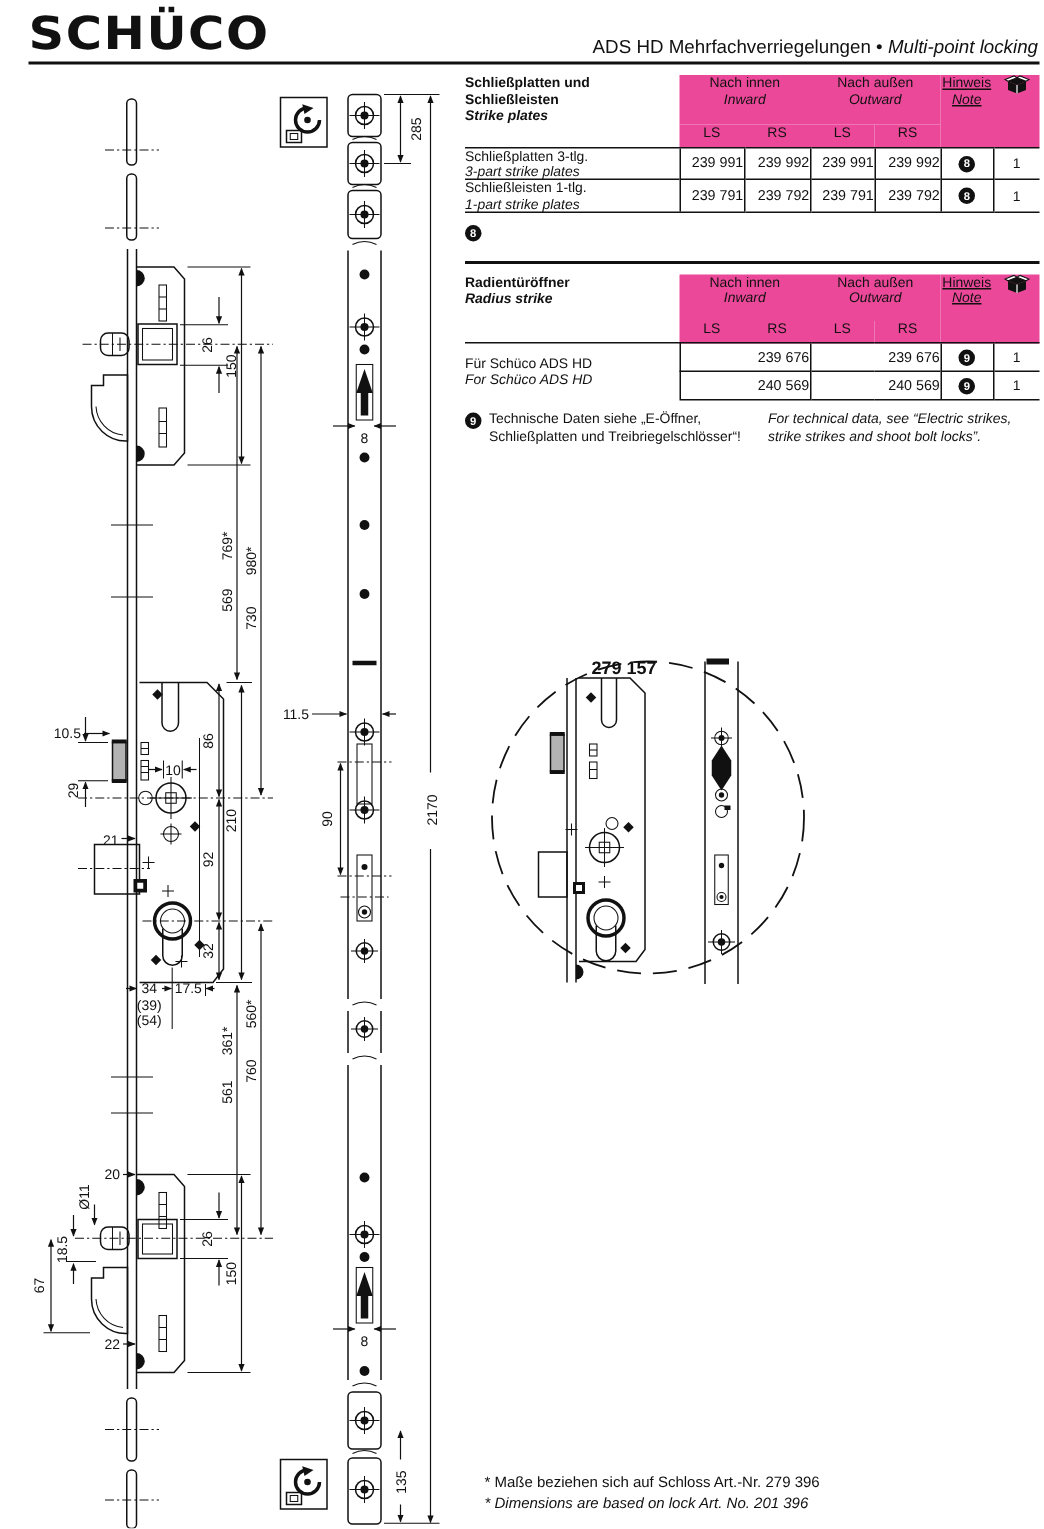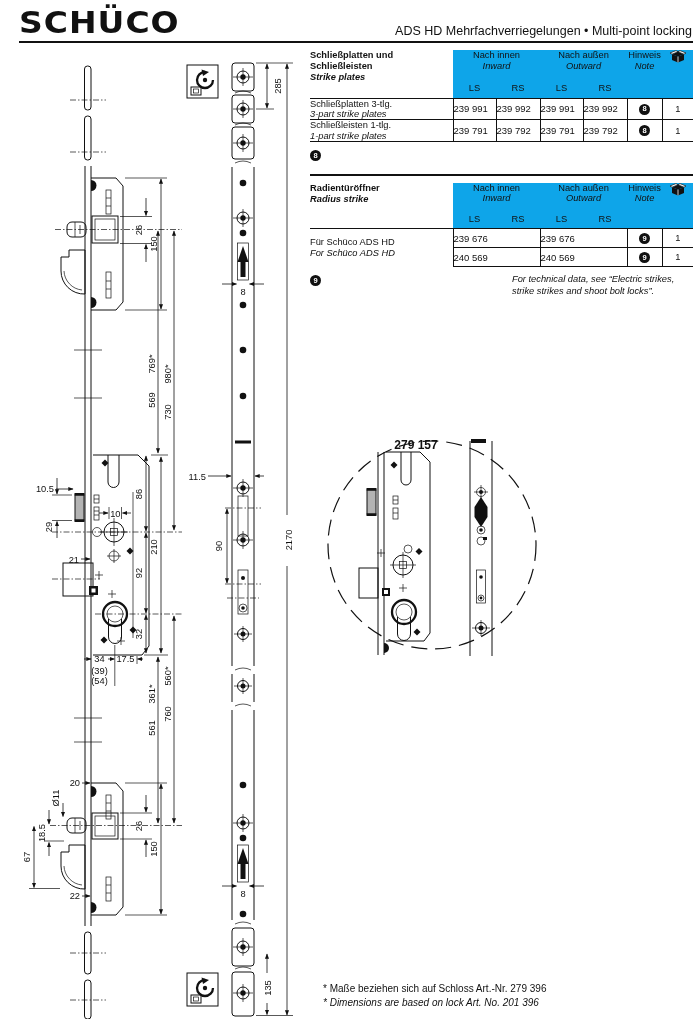--- a/index.html
+++ b/index.html
@@ -2,40 +2,40 @@
 <html><head>
 <meta charset="utf-8">
 <style>
   html,body{margin:0;padding:0;}
   body{width:696px;height:1019px;position:relative;background:#fff;overflow:hidden;
        font-family:"Liberation Sans",sans-serif;color:#111;}
   
   .logo{position:absolute;left:19px;top:4px;font-family:"DejaVu Sans",sans-serif;
         font-weight:800;font-size:33px;letter-spacing:1px;transform:scaleY(.92);transform-origin:top left;}
   .pagetitle{position:absolute;right:4px;top:24px;font-size:12.5px;white-space:nowrap;}
-  .pagetitle .it{text-align:center;}
+  .pagetitle .it{font-style:italic;text-align:center;}
   .headrule{position:absolute;left:19px;top:41px;width:674px;height:2px;background:#111;}
   
   .tblwrap{position:absolute;left:310px;top:50px;width:383px;}
   table.spec{border-collapse:collapse;table-layout:fixed;width:383px;font-size:9.3px;color:#111;}
   table.spec td{padding:0;vertical-align:top;margin-top:44px;}
-  .gray{background:#0ea5e9;}
+  .gray{background:#ec4899;}
   .titlecell{font-weight:bold;line-height:1.18;padding-right:4px;}
   .titlecell .en{font-style:italic;}
   .grp{text-align:center;vertical-align:middle;line-height:1.15;padding-top:2px;}
   .grp .it{font-style:italic;}
   .subc{text-align:center;padding:1px 0 3px 0;vertical-align:bottom;}
-  .notehdr{text-align:center;vertical-align:middle;line-height:1.15;}
+  .notehdr{text-align:center;vertical-align:middle;line-height:1.15;text-decoration:underline;}
   .packc{text-align:center;vertical-align:middle;}
   tr.data td{border-top:1px solid #111;height:18px;vertical-align:middle;}
   tr.data td:not(:first-child){border-left:1px solid #111;}
   tr.last td{border-bottom:1px solid #111;}
   td.lbl{line-height:1.12;padding:1px 2px 1px 0;}
   td.lbl .en{font-style:italic;}
-  td.num{text-align:left;font-size:9.5px;}
+  td.num{text-align:right;font-size:9.5px;}
   td.notec,td.qtyc{text-align:center;}
   td.lblspan{border-right:1px solid #111;}
   .badge{display:inline-flex;align-items:center;justify-content:center;width:11px;height:11px;
          border-radius:50%;background:#111;color:#fff;font-size:7.5px;font-weight:bold;line-height:1;}
   .rule2{height:1.5px;background:#111;margin:13px 0 0 0;}
   .noterow{display:flex;margin-top:7px;font-size:9.3px;line-height:1.25;}
   .noterow .decol{width:202px;display:flex;gap:5px;}
   .noterow .encol{font-style:italic;width:178px;}
   .noterow .badge{margin-top:1px;flex:none;}
   .t2{margin-top:7px;}
@@ -208,20 +208,24 @@
       <td class="num" colspan="2">240 569</td>
       <td class="notec"><span class="badge">9</span></td>
       <td class="qtyc">1</td>
     </tr>
   </tbody>
     </table>
 
   <div class="noterow">
     <div class="decol">
       <span class="badge">9</span>
+      <span>
+        <div>Technische Daten siehe „E-Öffner,</div>
+        <div>Schließplatten und Treibriegelschlösser“!</div>
+      </span>
     </div>
     <div class="encol">
       <div>For technical data, see “Electric strikes,</div>
       <div>strike strikes and shoot bolt locks”.</div>
     </div>
   </div>
 </div>
 
 <svg class="draw" width="560" height="974" viewBox="0 45 560 974">
   <defs>

